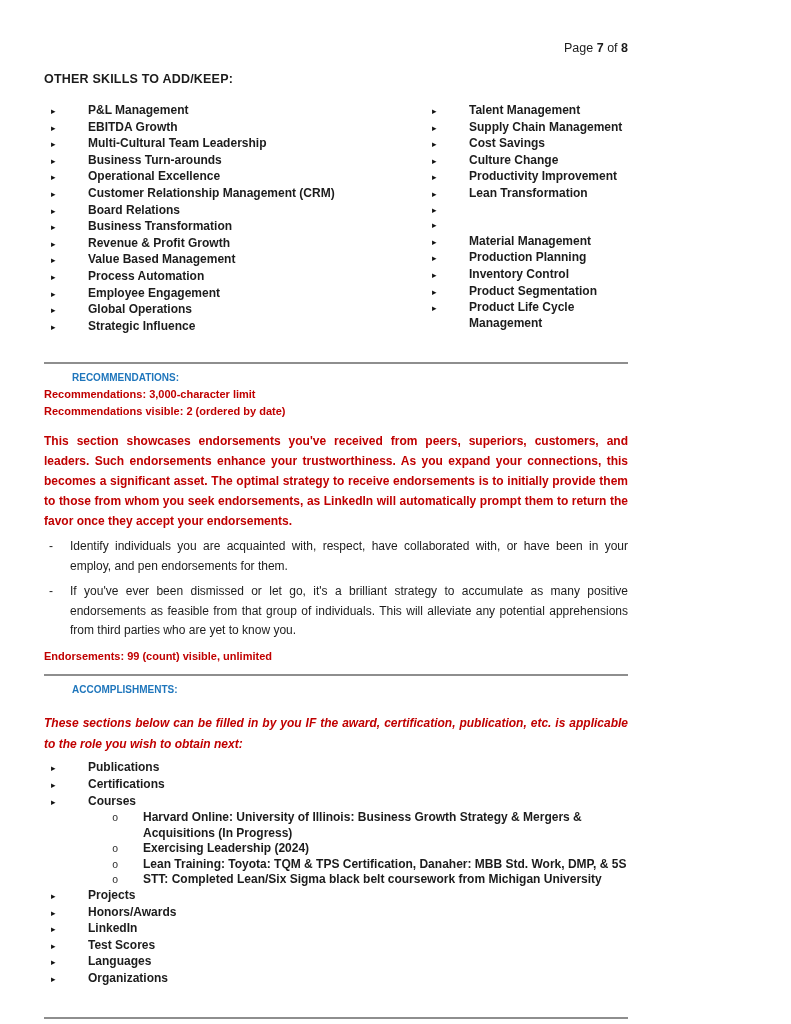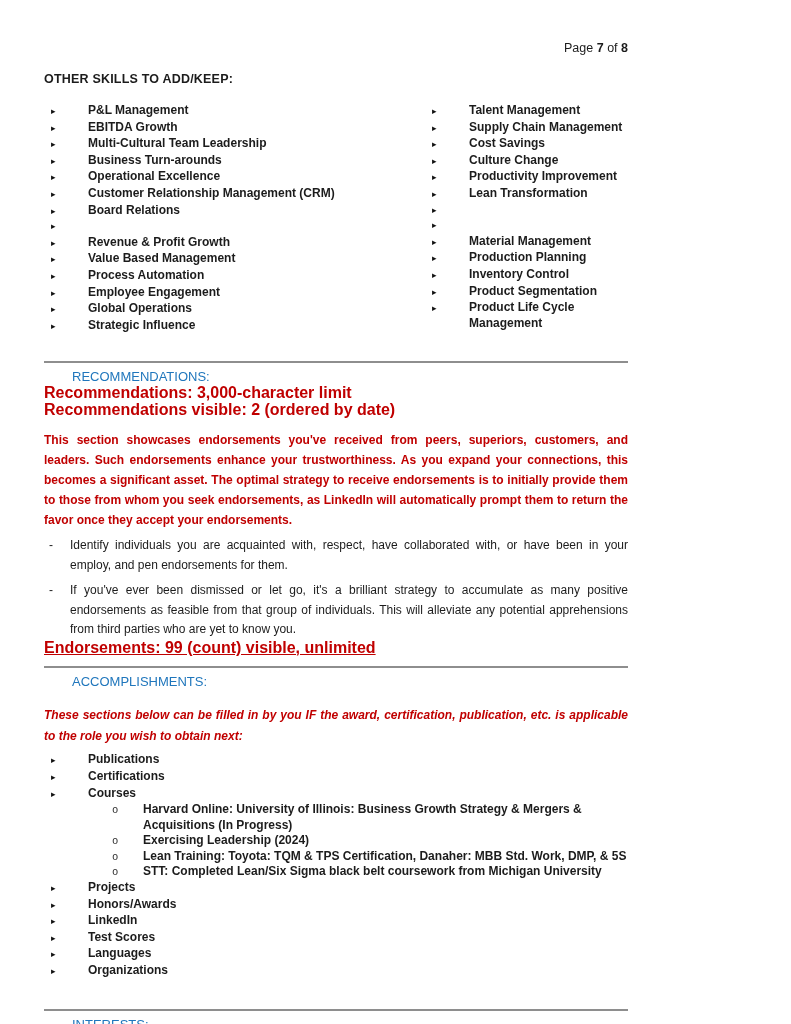--- a/index.html
+++ b/index.html
@@ -30,32 +30,32 @@
 
   
   .li-sub{display:flex;align-items:baseline;line-height:15.6px;font-size:12px;padding-left:68px;}
   .bullet-circle{flex:none;width:31px;font-family:"DejaVu Sans Mono","Liberation Mono",monospace;font-size:10.5px;color:#333;}
 
   .divider{border:none;border-top:2px solid var(--line);margin:0;}
   .d1{margin-top:27px;}
   .d2{margin-top:10px;}
   .d3{margin-top:29px;}
 
-  .sec-heading{color:var(--blue);font-weight:400;font-size:13px;line-height:16px;margin-top:6px;padding-left:28px;}
-
-  .red-line{color:var(--red);font-weight:700;font-size:16px;line-height:16.5px;}
+  .sec-heading{color:var(--blue);font-weight:700;font-size:10px;line-height:16px;margin-top:6px;padding-left:28px;}
+
+  .red-line{color:var(--red);font-weight:700;font-size:11px;line-height:16.5px;}
   .red-para{color:var(--red);font-weight:700;font-size:12px;line-height:20px;text-align:justify;margin:12px 0 0 0;}
   .red-note{color:var(--red);font-weight:700;font-style:italic;font-size:12px;line-height:21px;text-align:justify;margin:15px 0 0 0;}
 
   #tips{margin-top:4px;}
   .tip{display:flex;align-items:baseline;font-size:12px;line-height:19.5px;margin-top:6px;}
   .tip-bullet{flex:none;width:26px;padding-left:5px;box-sizing:border-box;}
   .tip-text{flex:1;text-align:justify;}
 
-  .endorsements{margin-top:0;text-decoration:underline;}
+  .endorsements{margin-top:7px;}
   #accomplishments-list{margin-top:5px;}
 </style>
 </head>
 <body>
 
 <div class="page">
 
   <div class="page-header"><span>Page</span> <span class="b">7</span> <span>of</span> <span class="b">8</span></div>
 
   <div class="skills-heading">OTHER SKILLS TO ADD/KEEP:</div>
@@ -85,20 +85,21 @@
         <div class="li">
           <span class="bullet-arrow">▸</span>
           <span class="li-text">Customer Relationship Management (CRM)</span>
         </div>
         <div class="li">
           <span class="bullet-arrow">▸</span>
           <span class="li-text">Board Relations</span>
         </div>
         <div class="li">
           <span class="bullet-arrow">▸</span>
+          <span class="li-text">Business Transformation</span>
         </div>
         <div class="li">
           <span class="bullet-arrow">▸</span>
           <span class="li-text">Revenue &amp; Profit Growth</span>
         </div>
         <div class="li">
           <span class="bullet-arrow">▸</span>
           <span class="li-text">Value Based Management</span>
         </div>
         <div class="li">

